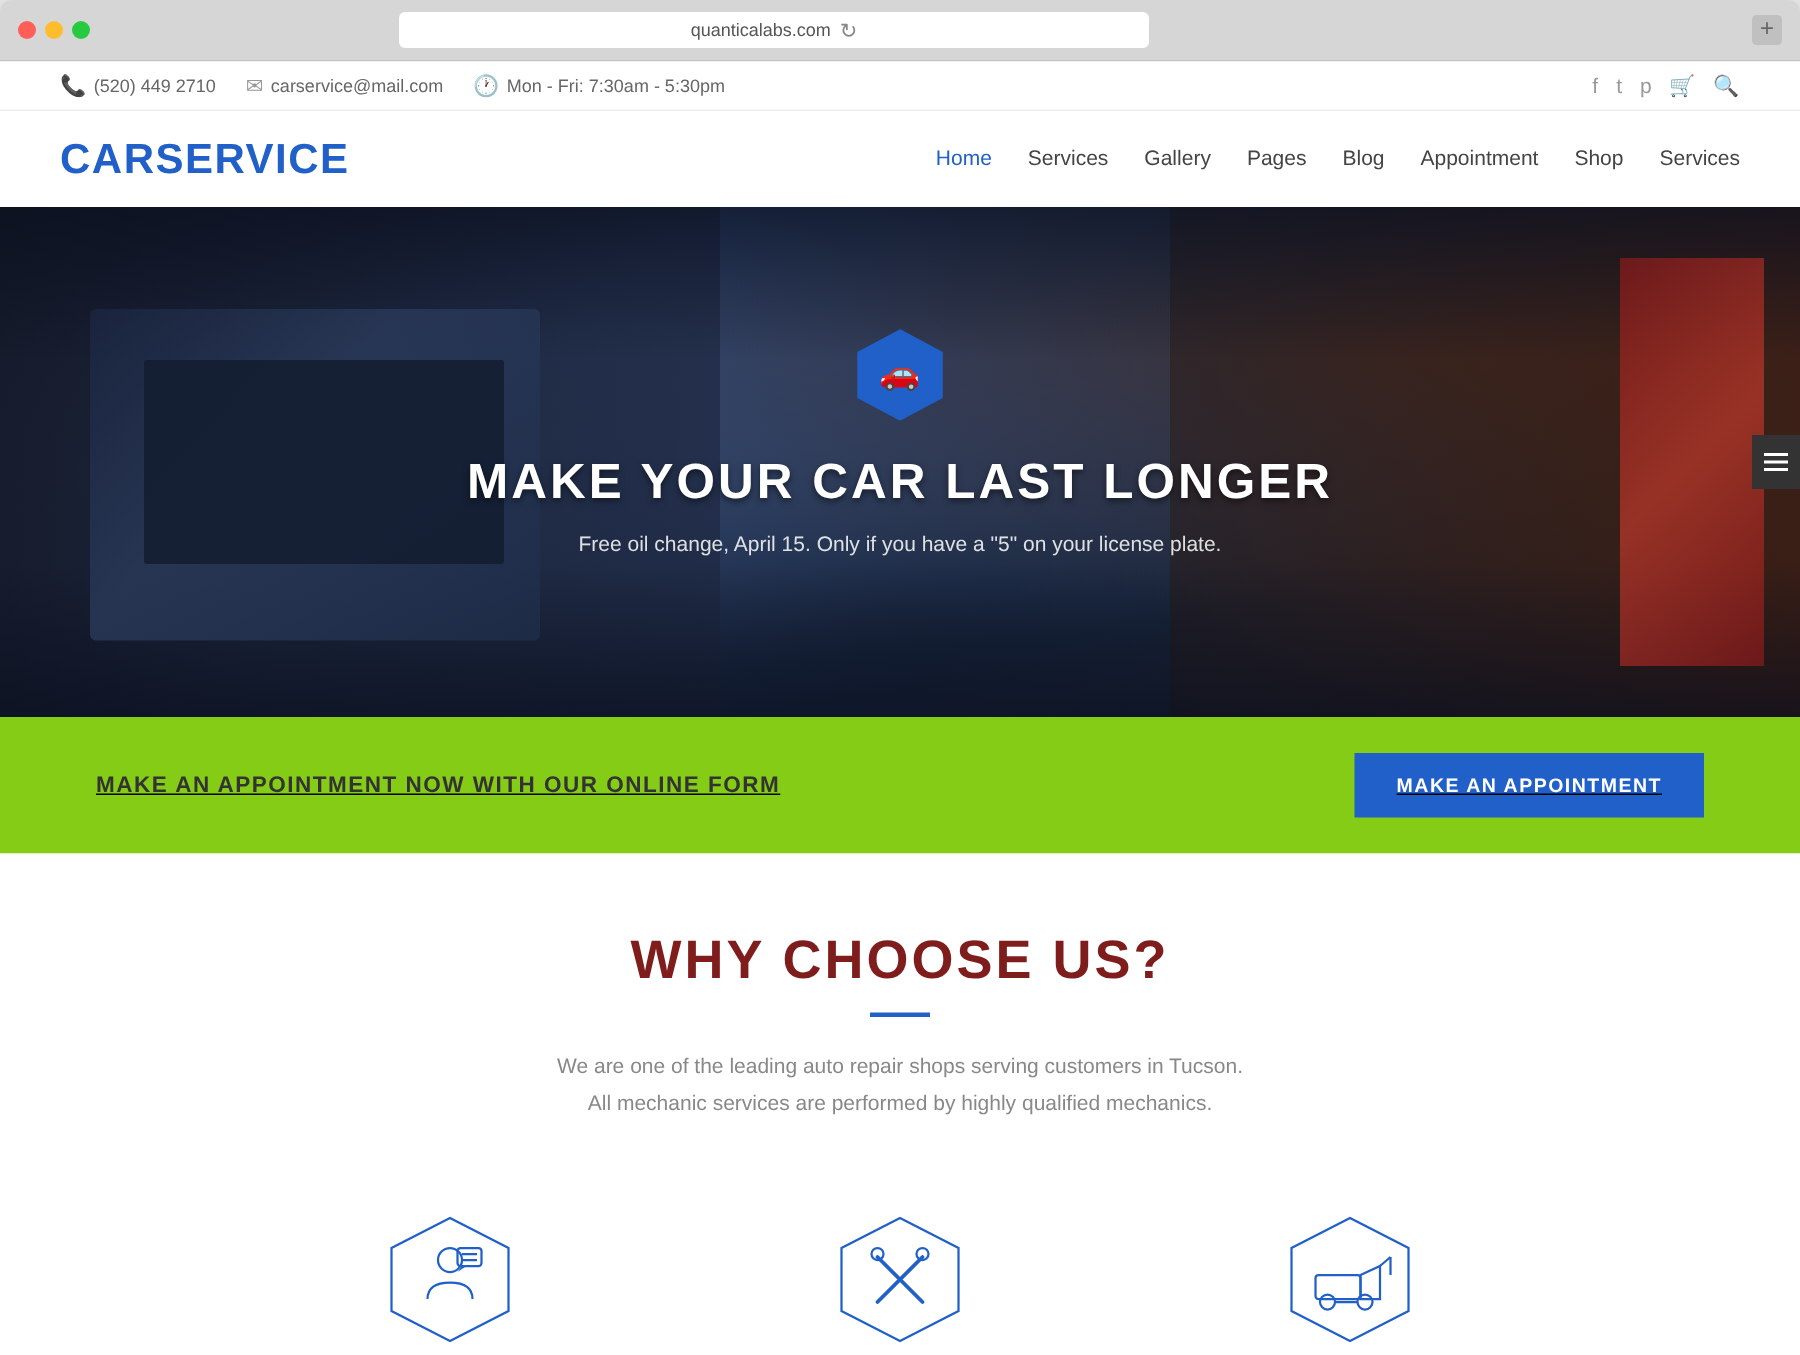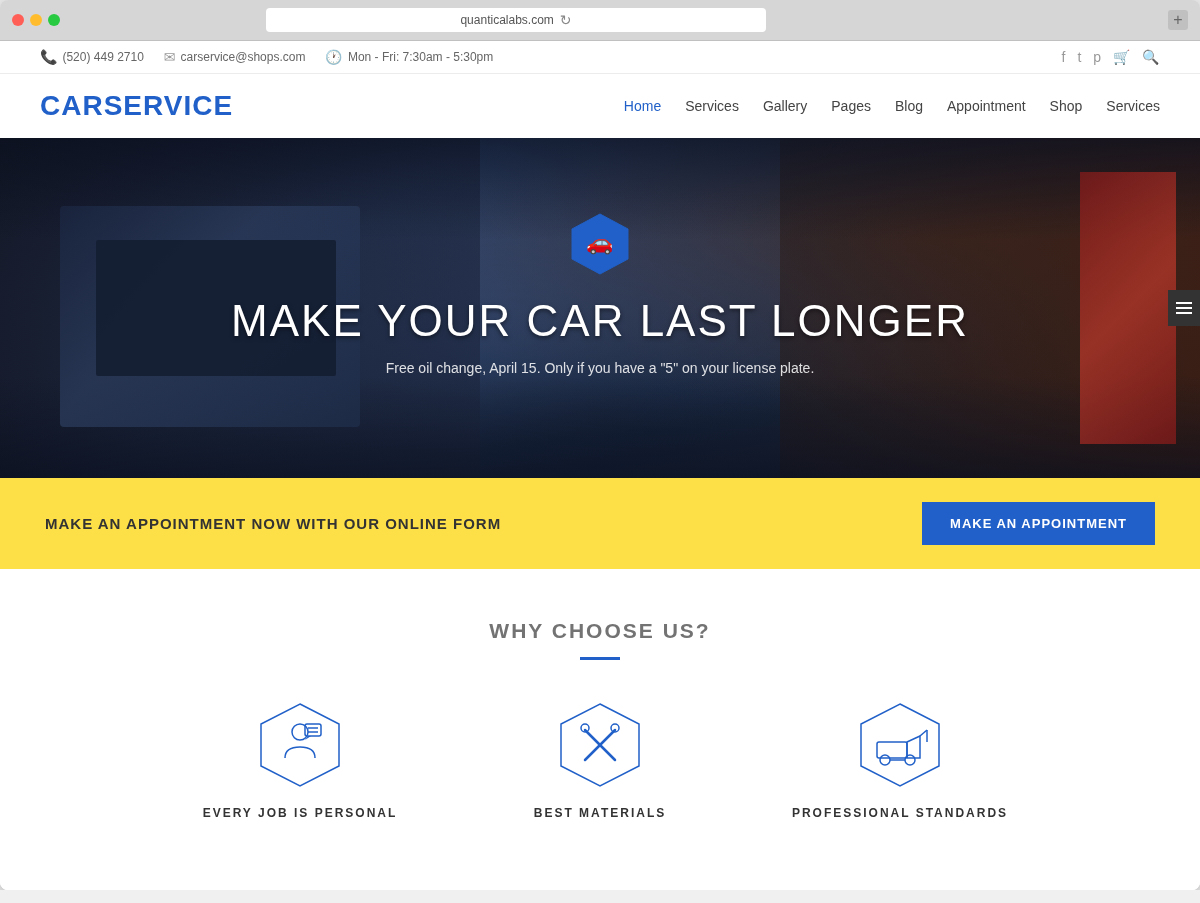--- a/index.html
+++ b/index.html
@@ -159,22 +159,22 @@
         radial-gradient(ellipse at 80% 30%, rgba(100,50,20,0.5) 0%, transparent 50%),
         radial-gradient(ellipse at 50% 80%, rgba(20,30,50,0.8) 0%, transparent 60%);
     }
     .hero-content {
       position: relative;
       z-index: 2;
       text-align: center;
       color: white;
     }
     .hero-title {
-      font-size: 44px;
-      font-weight: 400;
+      font-size: 33px;
+      font-weight: 700;
       text-transform: uppercase;
       letter-spacing: 2px;
       margin-bottom: 14px;
       text-shadow: 0 2px 4px rgba(0,0,0,0.5);
     }
     .hero-subtitle {
       font-size: 14px;
       color: rgba(255,255,255,0.85);
       margin-bottom: 28px;
     }
@@ -205,25 +205,26 @@
       gap: 3px;
     }
     .side-bar-line {
       width: 16px;
       height: 2px;
       background: white;
     }
     
     
     .appointment-banner {
-      background: #fde047;
-      padding: 24px 45px;
+      background: #84cc16;
+      padding: 24px 64px;
       display: flex;
       align-items: center;
       justify-content: space-between;
+      text-decoration: underline;
     }
     .appointment-text {
       font-size: 15px;
       font-weight: 700;
       color: #333;
       letter-spacing: 1px;
       text-transform: uppercase;
     }
     .btn-appointment {
       background: #2060c8;
@@ -237,23 +238,23 @@
       cursor: pointer;
     }
     
     
     .why-section {
       padding: 50px 80px;
       text-align: center;
       background: white;
     }
     .section-title {
-      font-size: 21px;
-      font-weight: 700;
-      color: #737373;
+      font-size: 36px;
+      font-weight: 700;
+      color: #7f1d1d;
       text-transform: uppercase;
       letter-spacing: 2px;
       margin-bottom: 14px;
     }
     .section-divider {
       width: 40px;
       height: 3px;
       background: #2060c8;
       margin: 0 auto 20px;
     }
@@ -318,21 +319,21 @@
   <div class="website">
 
     <div class="top-bar">
       <div class="top-bar-left">
         <div class="top-bar-item">
           <span class="top-bar-icon">📞</span>
           <span>(520) 449 2710</span>
         </div>
         <div class="top-bar-item">
           <span class="top-bar-icon">✉</span>
-          <span>carservice@shops.com</span>
+          <span>carservice@mail.com</span>
         </div>
         <div class="top-bar-item">
           <span class="top-bar-icon">🕐</span>
           <span>Mon - Fri: 7:30am - 5:30pm</span>
         </div>
       </div>
       <div class="top-bar-right">
         <span class="top-bar-icon">f</span>
         <span class="top-bar-icon">t</span>
         <span class="top-bar-icon">p</span>
@@ -391,20 +392,24 @@
     </div>
 
     <div class="appointment-banner">
       <span class="appointment-text">MAKE AN APPOINTMENT NOW WITH OUR ONLINE FORM</span>
       <button class="btn-appointment">MAKE AN APPOINTMENT</button>
     </div>
 
     <div class="why-section">
       <h2 class="section-title">WHY CHOOSE US?</h2>
       <div class="section-divider"></div>
+      <p class="section-desc">
+        <span>We are one of the leading auto repair shops serving customers in Tucson.</span><br>
+        <span>All mechanic services are performed by highly qualified mechanics.</span>
+      </p>
 
       <div class="features-grid">
 
         <div class="feature-card">
           <div class="feature-hex">
             <svg width="90" height="90" viewBox="0 0 90 90">
               <polygon points="45,4 84,24 84,66 45,86 6,66 6,24" fill="none" stroke="#2060c8" stroke-width="1.5"></polygon>
 
               <circle cx="45" cy="32" r="8" fill="none" stroke="#2060c8" stroke-width="1.5"></circle>
               <path d="M30 58 Q30 47 45 47 Q60 47 60 58" fill="none" stroke="#2060c8" stroke-width="1.5"></path>

